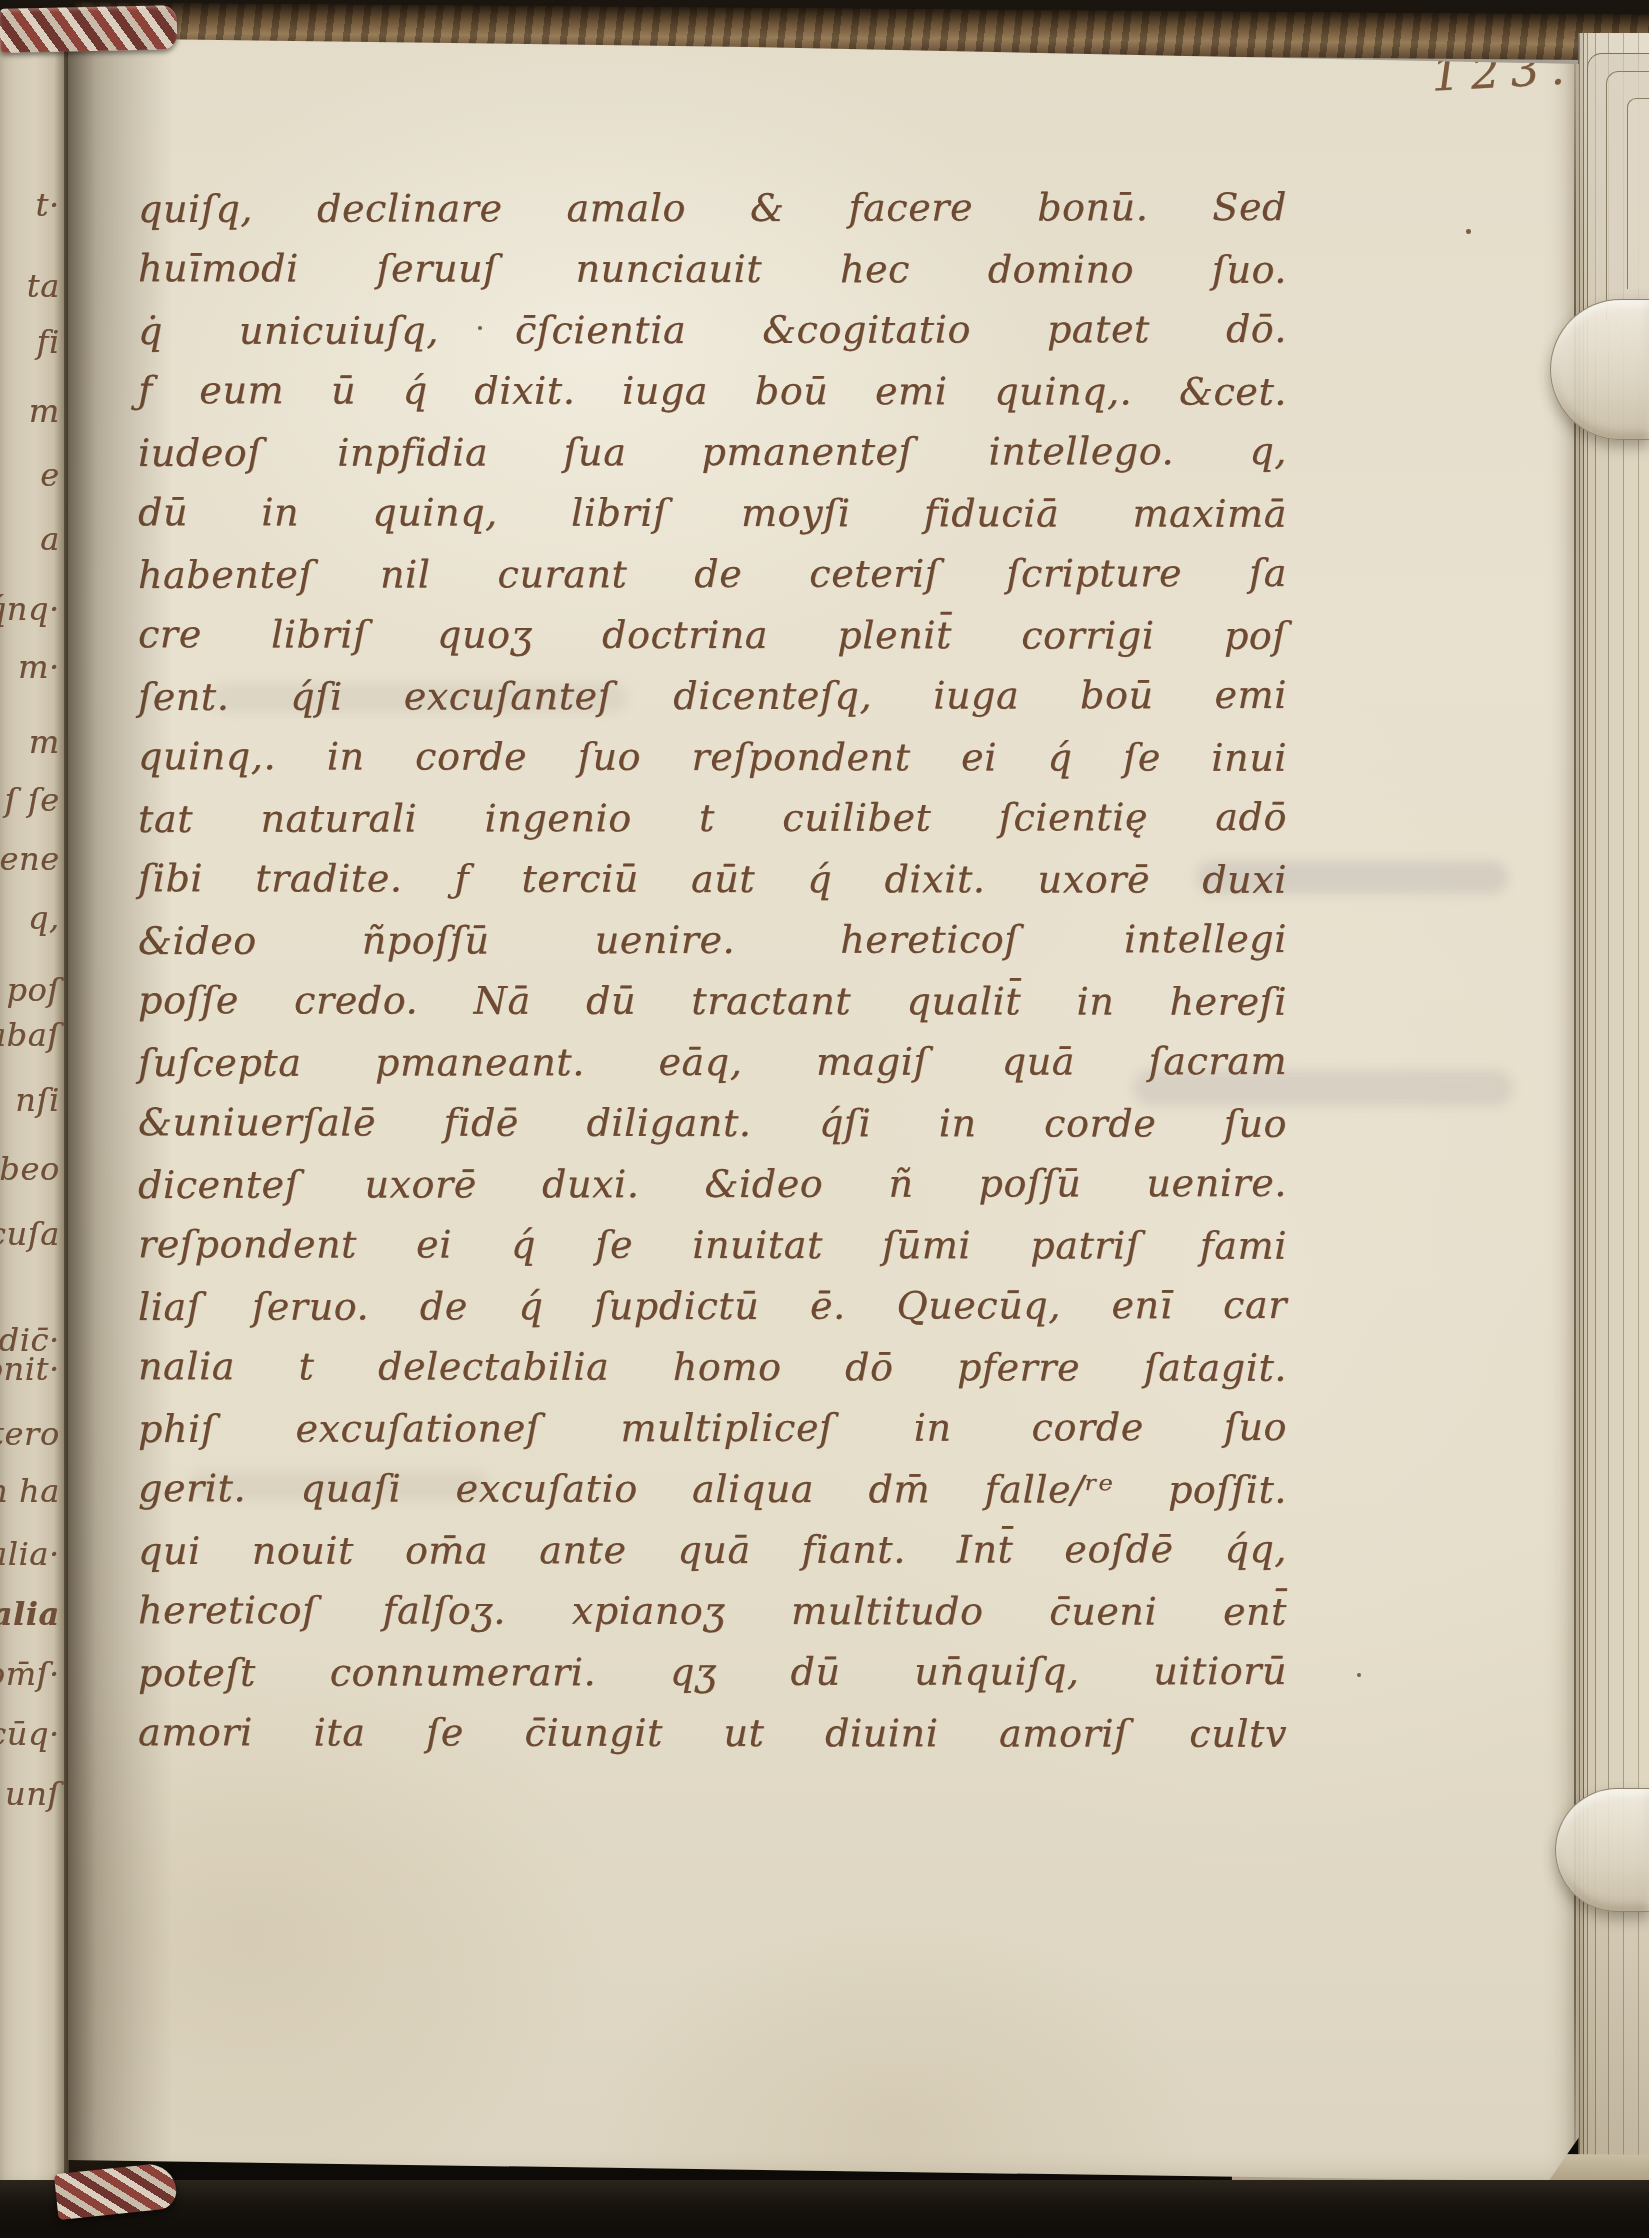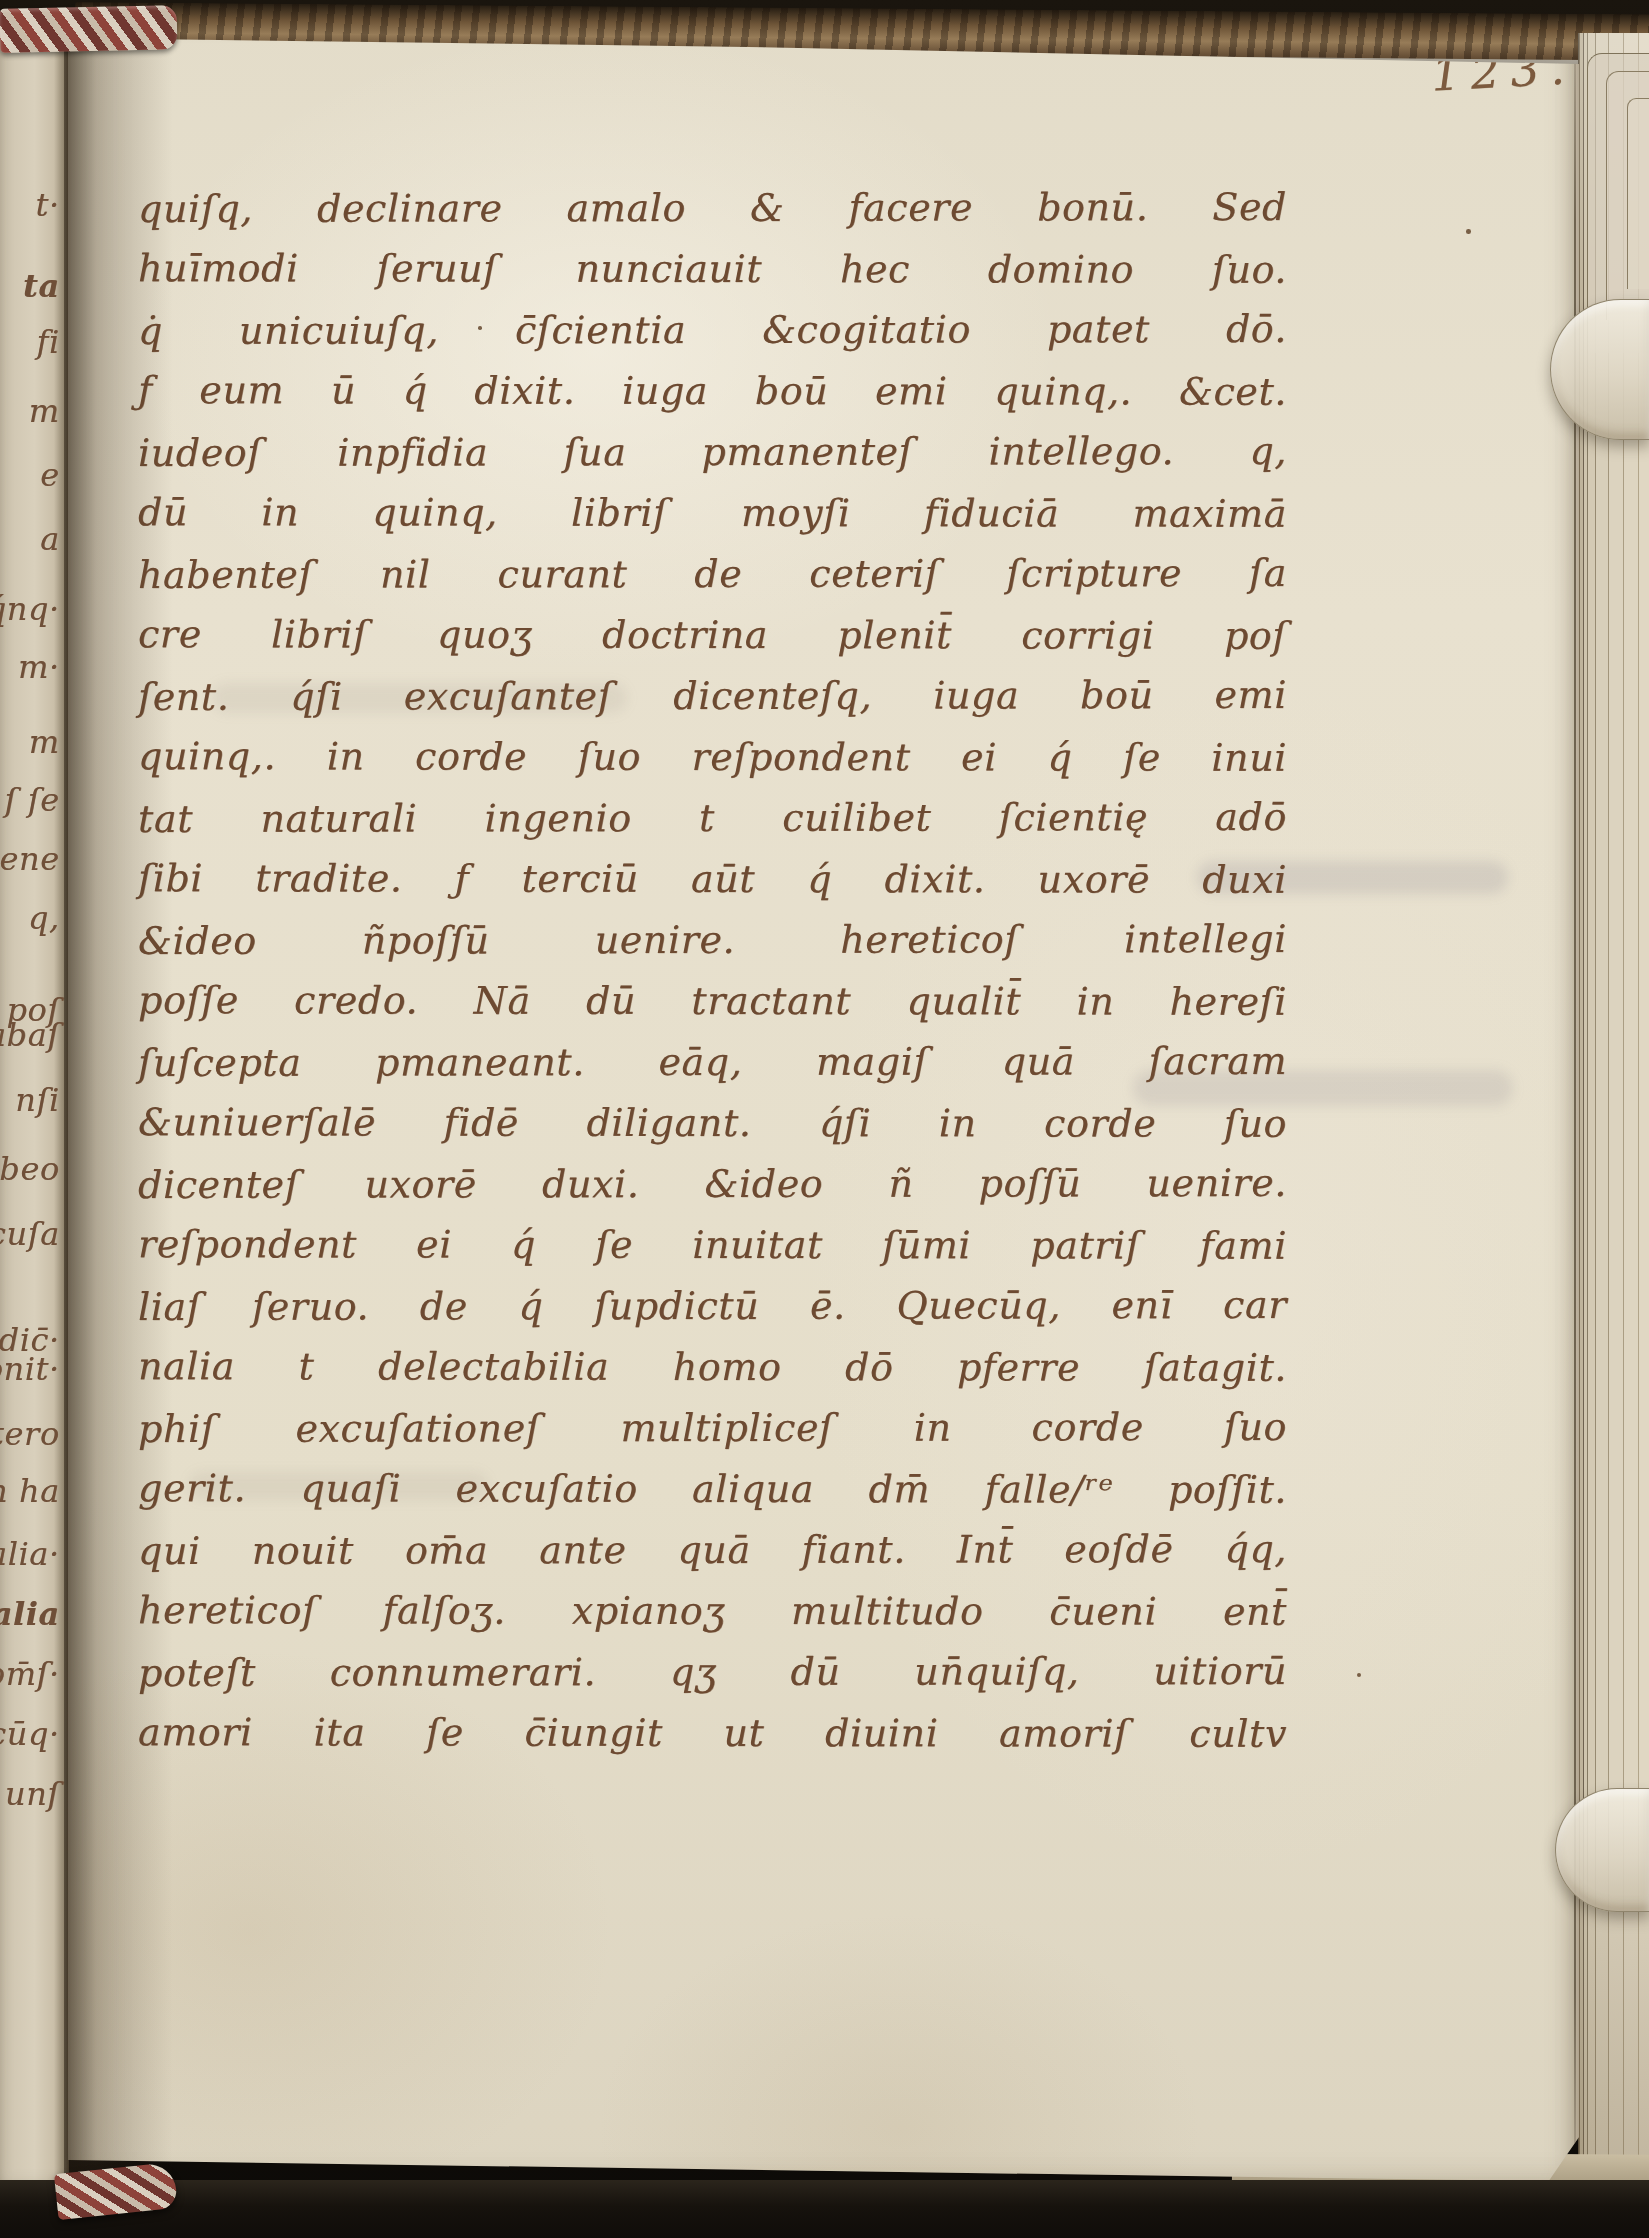--- a/index.html
+++ b/index.html
@@ -162,32 +162,32 @@
 <div class="abs top-cover"></div>
 <div class="abs cover-gray"></div>
 <div class="abs fore-edge"></div>
 <div class="abs step step1"></div>
 <div class="abs step step2"></div>
 <div class="abs step step3"></div>
 
 <div class="sliver abs">
   <div>
       <div class="frag" style="top: 159px;">t·</div>
-      <div class="frag" style="top: 240px; font-weight: bold;">ta</div>
+      <div class="frag" style="top: 240px;">ta</div>
       <div class="frag" style="top: 296px;">fi</div>
       <div class="frag" style="top: 365px;">m</div>
       <div class="frag" style="top: 429px;">e</div>
       <div class="frag" style="top: 493px;">a</div>
       <div class="frag" style="top: 563px;">q́nq·</div>
       <div class="frag" style="top: 621px;">m·</div>
       <div class="frag" style="top: 696px;">m</div>
       <div class="frag" style="top: 754px;">ſ ſe</div>
       <div class="frag" style="top: 813px;">gene</div>
       <div class="frag" style="top: 872px;">q,</div>
-      <div class="frag" style="top: 964px;">poſ</div>
+      <div class="frag" style="top: 944px;">poſ</div>
       <div class="frag" style="top: 989px;">tabaſ</div>
       <div class="frag" style="top: 1054px; margin-left: 11px;">nſi</div>
       <div class="frag" style="top: 1123px;">abeo</div>
       <div class="frag" style="top: 1188px;">ccuſa</div>
       <div class="frag" style="top: 1254px; margin-top: 40px;">dic̄·</div>
       <div class="frag" style="top: 1323px;">onit·</div>
       <div class="frag" style="top: 1388px;">tero</div>
       <div class="frag" style="top: 1445px;">m ha</div>
       <div class="frag" style="top: 1508px;">alia·</div>
       <div class="frag" style="top: 1568px; font-weight: bold;">alia</div>

